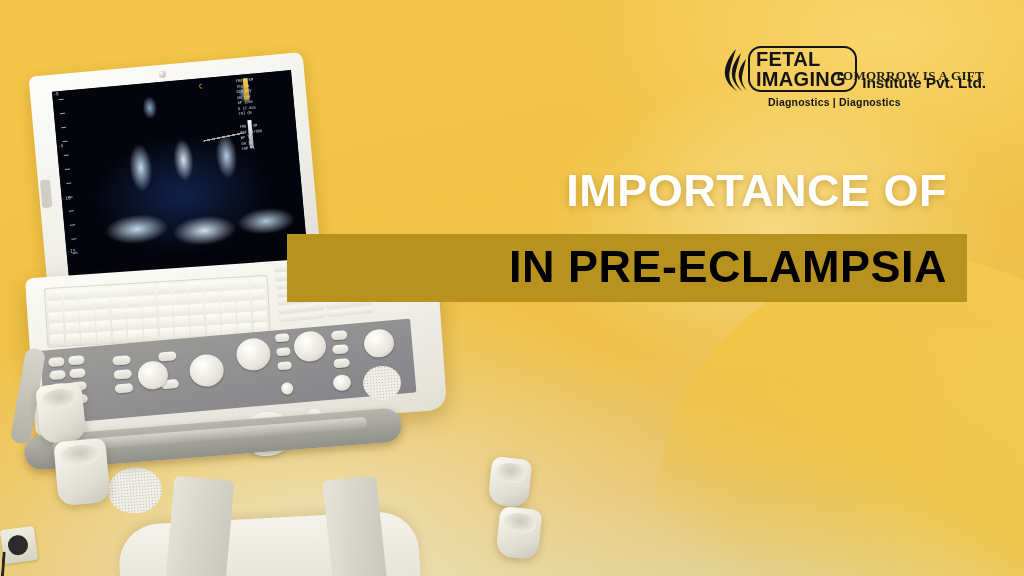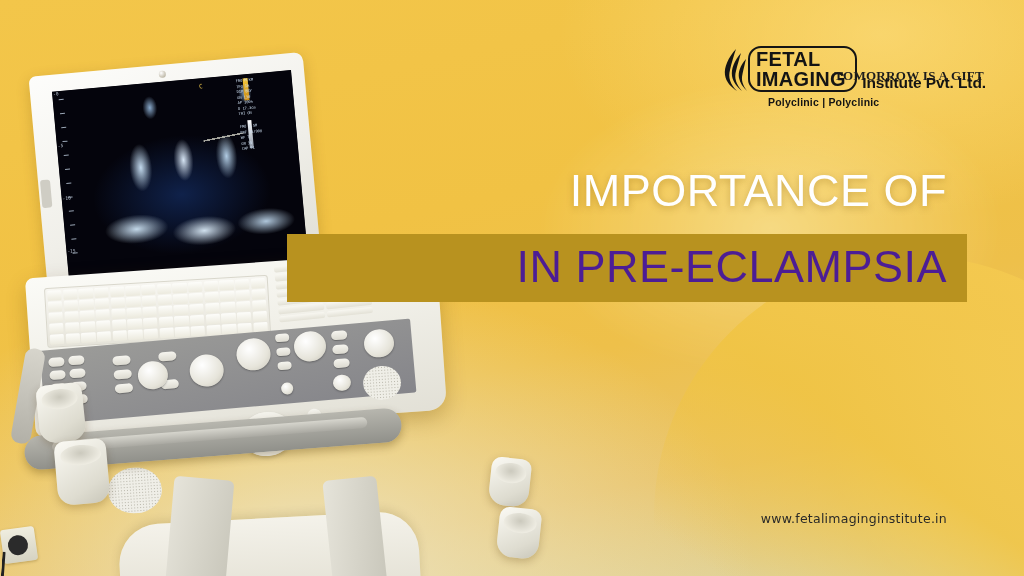--- a/index.html
+++ b/index.html
@@ -63,36 +63,36 @@
     font-family:"Liberation Serif", serif; font-size:13px; font-weight:bold;
     color:#1c1c1c; letter-spacing:.3px; white-space:nowrap;
   }
   
   #headline {
     position:absolute; right:77px; top:168px; width:640px;
     text-align:right;
   }
   .hl {
     font-family:"Liberation Sans", sans-serif;
-    font-weight:normal; font-size:45px; line-height:1.02;
+    font-weight:bold; font-size:45px; line-height:1.02;
     letter-spacing:.5px; white-space:nowrap;
   }
   .hl-1 { color:#ffffff; text-shadow:0 2px 7px rgba(120,80,0,.35); padding-bottom:4px; }
   .hl-2 {
     color:#0d3b2c;
     -webkit-text-stroke:1.2px #ffffff;
     paint-order:stroke fill;
     margin-top:16px; padding-bottom:4px;
   }
   .band-wrap { margin-top:16px; position:relative; }
   .band {
     background:#b8921f; display:block;
     padding:10px 20px 12px 20px; margin-left:-20px; margin-right:-20px;
   }
-  .hl-3 { color:#4c1d95; }
+  .hl-3 { color:#000000; }
   .hl-4 { color:#ffffff; text-shadow:0 2px 7px rgba(120,80,0,.32); margin-top:18px; }
   
   #url {
     position:absolute; right:77px; top:511px;
     font-family:"DejaVu Sans", sans-serif; font-size:12.5px;
     color:#2a2a28; letter-spacing:.25px;
   }
   
   #machine { position:absolute; left:0px; top:48px; width:520px; height:528px; }
   .lid {
@@ -482,28 +482,27 @@
       <path d="M32 11 C26 18, 24 24, 25 30 C26 35, 29 39, 33 43 C28.5 37, 27 32, 28.5 26 C29.6 21, 31 15, 32 11 Z" fill="#141414"></path>
     </svg>
 
     <div class="logo-main">
       <div class="logo-row">
         <span class="fi-box">
           <span class="fi-text">FETAL IMAGING</span>
         </span>
         <span class="inst">Institute Pvt. Ltd.</span>
       </div>
-      <div class="logo-sub">Polyclinic | Polyclinic</div>
+      <div class="logo-sub">Diagnostics | Diagnostics</div>
     </div>
 
     <div class="tagline">TOMORROW IS A GIFT</div>
   </div>
 
   <div id="headline">
     <div class="hl hl-1">IMPORTANCE OF</div>
     <div class="band-wrap">
       <span class="band hl hl-3">IN PRE-ECLAMPSIA</span>
     </div>
   </div>
 
-  <div id="url">www.fetalimaginginstitute.in</div>
 
 </div>
 
 </body></html>

